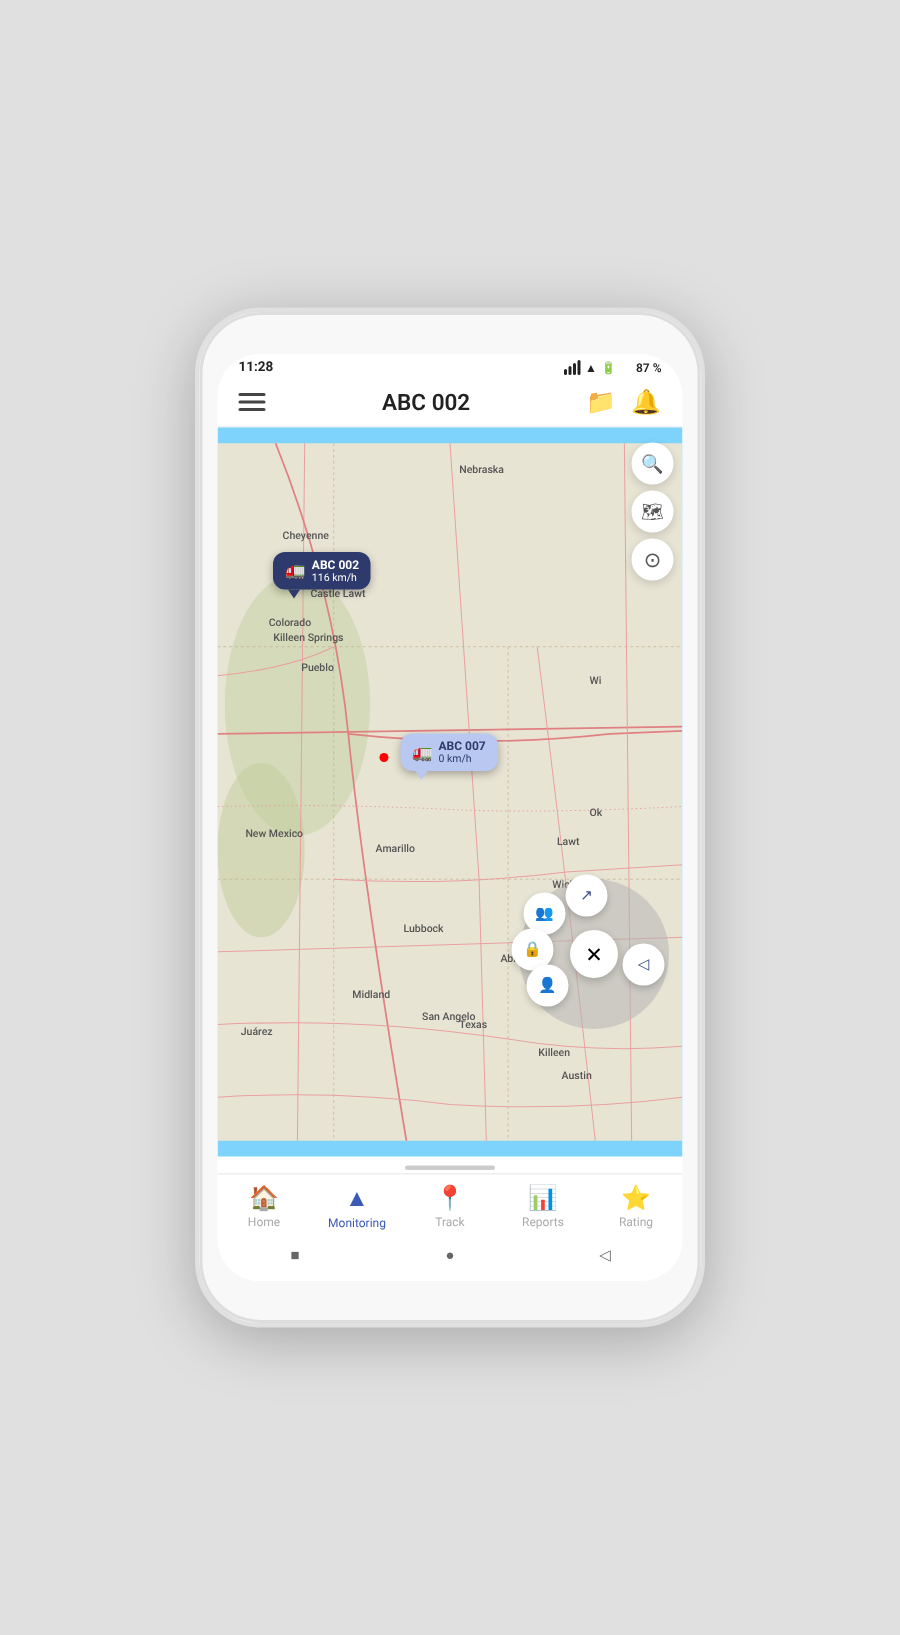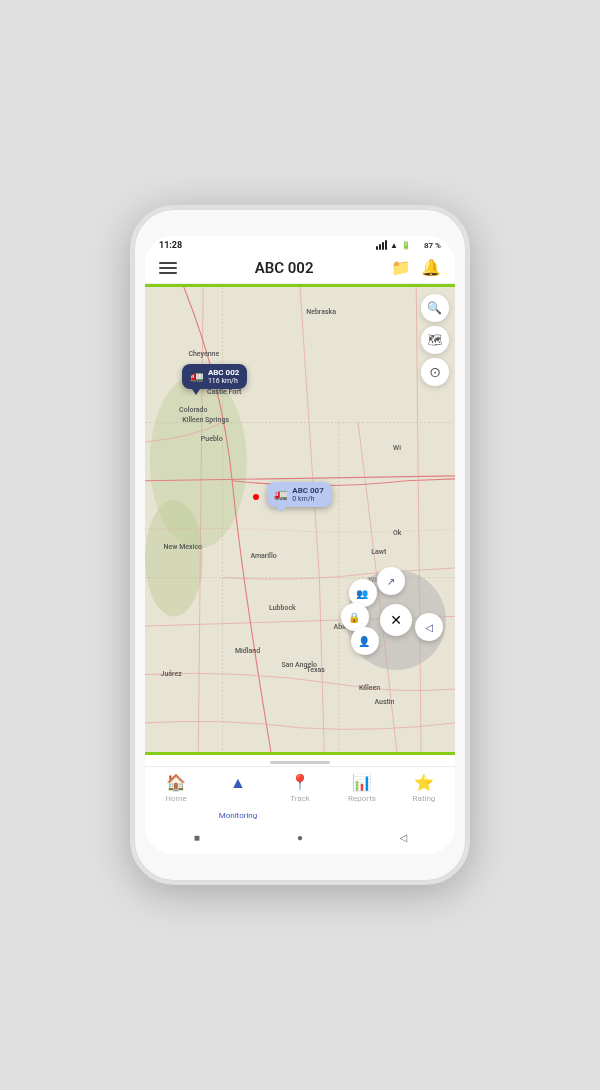--- a/index.html
+++ b/index.html
@@ -67,21 +67,21 @@
     .hamburger { display: flex; flex-direction: column; gap: 3px; cursor: pointer; }
     .hamburger span { width: 18px; height: 2px; background: #444; border-radius: 2px; display: block; }
     .app-title { font-size: 15px; font-weight: 600; color: #222; }
     .app-bar-actions { display: flex; gap: 10px; align-items: center; }
     .icon-btn { background: none; border: none; cursor: pointer; color: #444; font-size: 16px; }
     
     .map-area {
       flex: 1;
       position: relative;
       overflow: hidden;
-      background: #84cc16;
+      background: #7dd3fc;
     }
     .map-svg {
       width: 100%;
       height: 100%;
       position: absolute;
       top: 0; left: 0;
     }
     
     .map-label {
       position: absolute;
@@ -311,21 +311,21 @@
         <path d="M 0 250 Q 80 248 160 252 Q 220 255 320 250" class="map-road" stroke-dasharray="1,2"></path>
       </svg>
 
       <div id="map-labels-container">
           <div class="map-label" style="top: 5%; left: 52%;">Nebraska</div>
           <div class="map-label" style="top: 14%; left: 14%;">Cheyenne</div>
           <div class="map-label" style="top: 18%; left: 14%;">Fort Collins</div>
           <div class="map-label" style="top: 26%; left: 11%;">Colorado</div>
           <div class="map-label" style="top: 28%; left: 12%;">Killeen Springs</div>
           <div class="map-label" style="top: 32%; left: 18%;">Pueblo</div>
-          <div class="map-label" style="top: 22%; left: 20%;">Castle Fort</div>
+          <div class="map-label" style="top: 22%; left: 20%;">Castle Lawt</div>
           <div class="map-label" style="top: 57%; left: 34%;">Amarillo</div>
           <div class="map-label" style="top: 68%; left: 40%;">Lubbock</div>
           <div class="map-label" style="top: 77%; left: 29%;">Midland</div>
           <div class="map-label" style="top: 80%; left: 44%;">San Angelo</div>
           <div class="map-label" style="top: 81%; left: 52%;">Texas</div>
           <div class="map-label" style="top: 72%; left: 56%; padding-left: 15px;">Abilene</div>
           <div class="map-label" style="top: 82%; left: 5%;">Juárez</div>
           <div class="map-label" style="top: 55%; left: 6%;">New Mexico</div>
           <div class="map-label" style="top: 56%; left: 73%;">Lawt</div>
           <div class="map-label" style="top: 34%; left: 80%;">Wi</div>
@@ -398,21 +398,21 @@
       <div class="swipe-bar"></div>
     </div>
 
     <div class="bottom-nav">
       <div class="nav-item">
         <span class="nav-icon">🏠</span>
         <span class="nav-label">Home</span>
       </div>
       <div class="nav-item">
         <span class="nav-icon active" style="color:#3a5ab5;">▲</span>
-        <span class="nav-label active" style="color:#3a5ab5;margin-top:17px;">Monitoring</span>
+        <span class="nav-label active" style="color:#3a5ab5;">Monitoring</span>
       </div>
       <div class="nav-item">
         <span class="nav-icon">📍</span>
         <span class="nav-label">Track</span>
       </div>
       <div class="nav-item">
         <span class="nav-icon">📊</span>
         <span class="nav-label">Reports</span>
       </div>
       <div class="nav-item">

